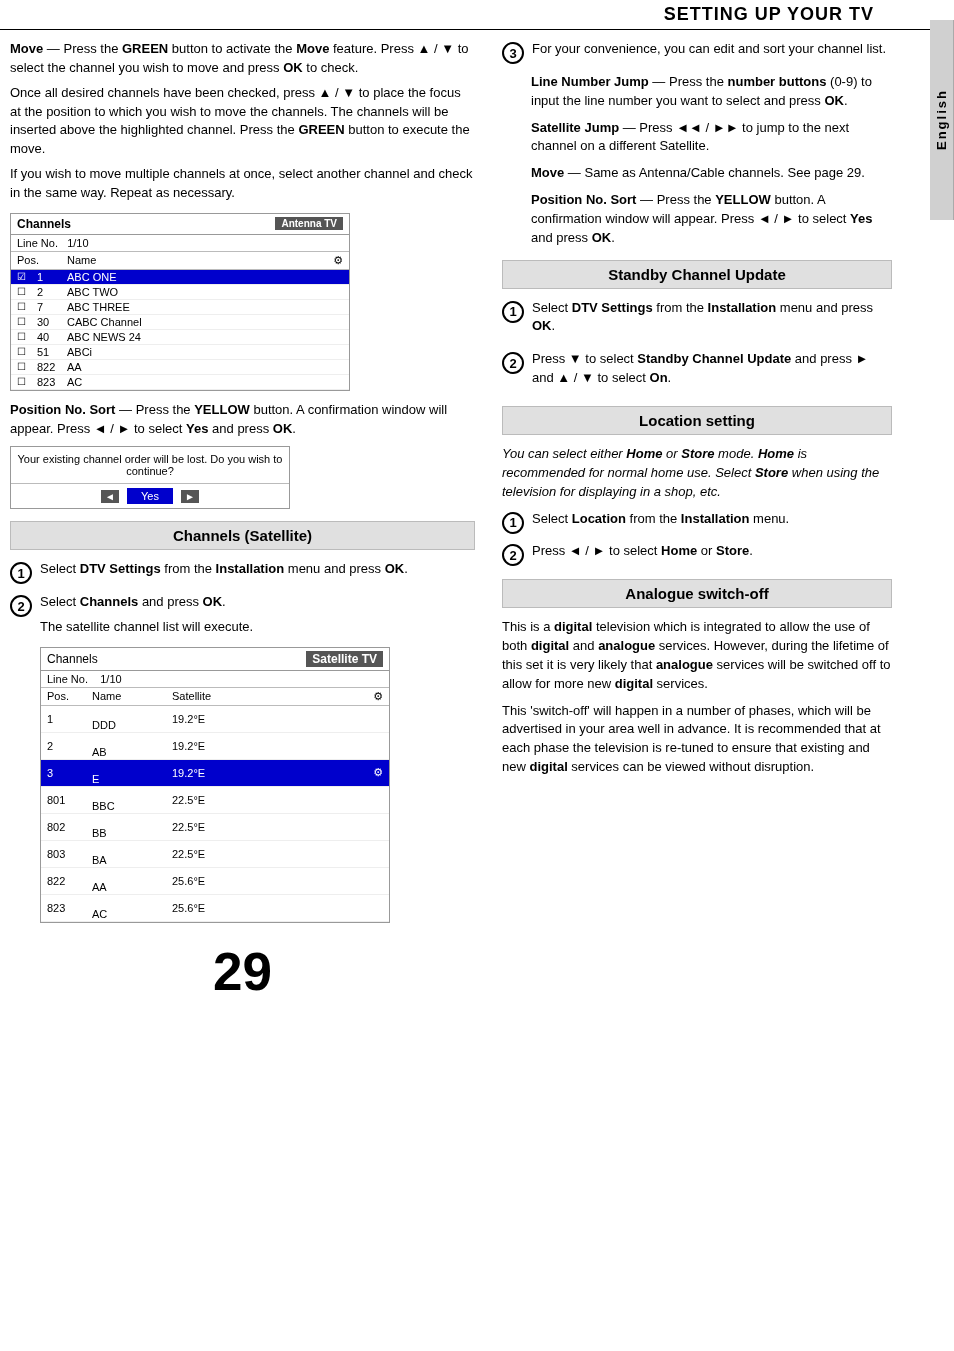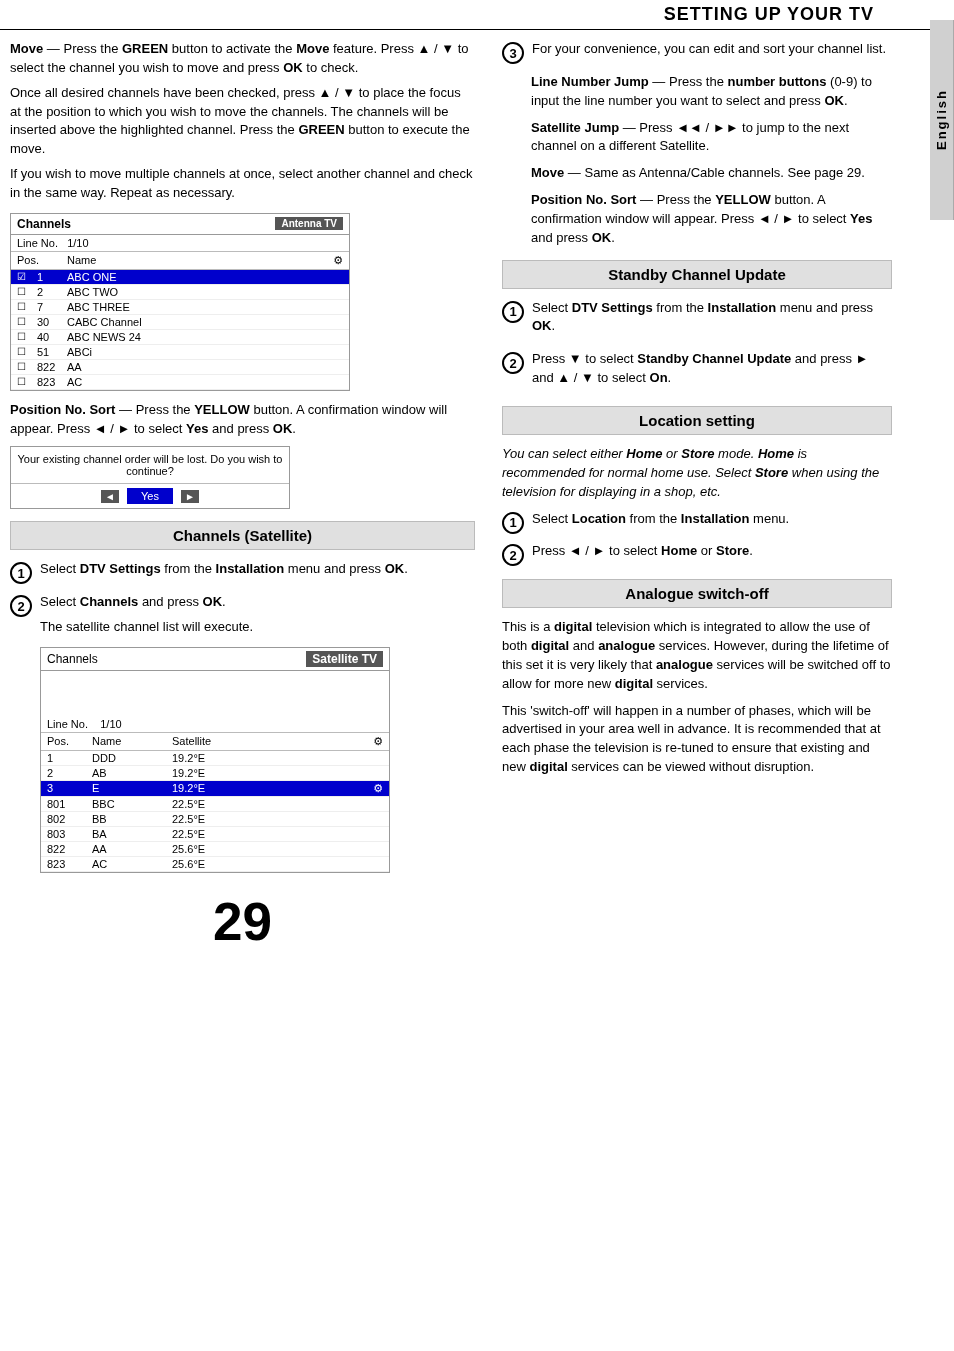--- a/index.html
+++ b/index.html
@@ -231,21 +231,20 @@
       color: #fff;
       font-size: 12px;
       padding: 1px 6px;
       font-weight: bold;
     }
 
     .sat-table .subheader {
       padding: 2px 6px;
       border-bottom: 1px solid #bbb;
       font-size: 11px;
-      margin-top: 45px;
     }
 
     .sat-table .col-headers {
       display: flex;
       padding: 2px 6px;
       border-bottom: 1px solid #bbb;
       font-size: 11px;
     }
 
     .sat-table .col-headers .pos { width: 45px; }
@@ -260,21 +259,21 @@
       border-bottom: 1px solid #eee;
       font-size: 11px;
     }
 
     .sat-table .table-row.highlighted {
       background: #0000cc;
       color: #fff;
     }
 
     .sat-table .table-row .pos { width: 45px; }
-    .sat-table .table-row .name { width: 80px; }
+    .sat-table .table-row .name { width: 80px; margin-top: 12px; }
     .sat-table .table-row .sat { flex: 1; }
     .sat-table .table-row .icon-cell { width: 30px; text-align: right; }
 
     
     .page-number {
       font-size: 53px;
       font-weight: bold;
       text-align: center;
       margin-top: 8px;
     }

